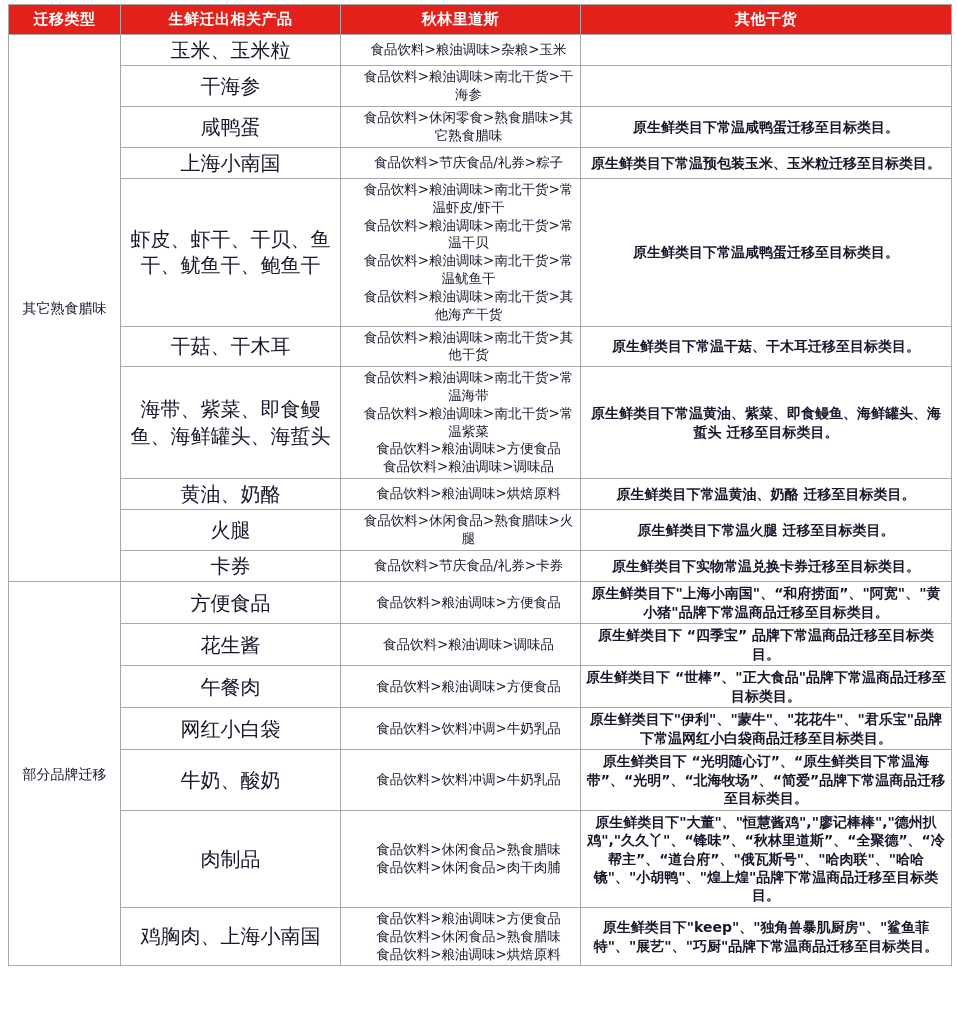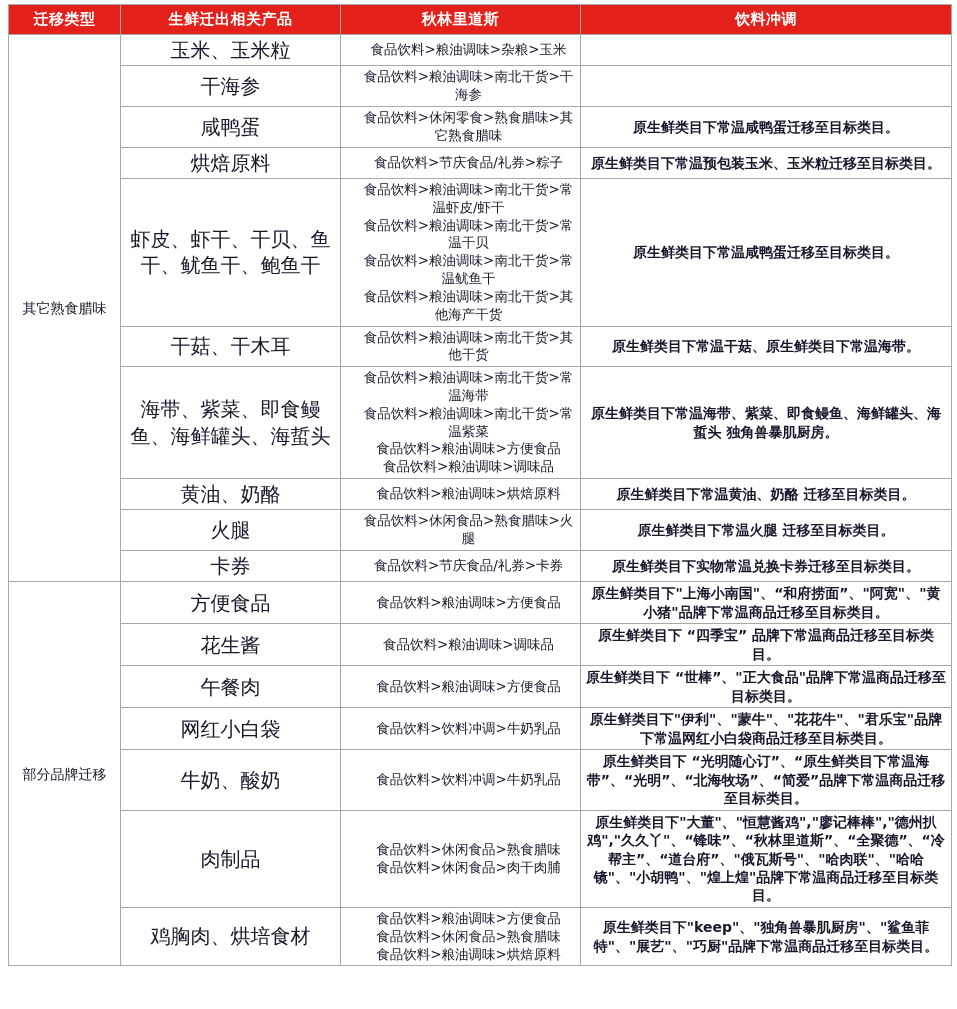--- a/index.html
+++ b/index.html
@@ -91,21 +91,21 @@
       <col class="c1">
         <col class="c2">
         <col class="c3">
         <col class="c4">
     </colgroup>
     <thead>
       <tr>
         <th>迁移类型</th>
         <th>生鲜迁出相关产品</th>
         <th>秋林里道斯</th>
-        <th>饮料冲调</th>
+        <th>其他干货</th>
       </tr>
     </thead>
     <tbody id="table-body">
         <tr>
           <td class="cat-cell" rowspan="10">其它熟食腊味</td>
           <td class="product-cell">玉米、玉米粒</td>
           <td class="path-cell">
             <span class="path-line">食品饮料&gt;粮油调味&gt;杂粮&gt;玉米</span>
           </td>
           <td class="note-cell empty"></td>
@@ -118,52 +118,52 @@
           <td class="note-cell empty"></td>
         </tr>
         <tr>
           <td class="product-cell">咸鸭蛋</td>
           <td class="path-cell">
             <span class="path-line">食品饮料&gt;休闲零食&gt;熟食腊味&gt;其它熟食腊味</span>
           </td>
           <td class="note-cell">原生鲜类目下常温咸鸭蛋迁移至目标类目。</td>
         </tr>
         <tr>
-          <td class="product-cell">烘焙原料</td>
+          <td class="product-cell">上海小南国</td>
           <td class="path-cell">
             <span class="path-line">食品饮料&gt;节庆食品/礼券&gt;粽子</span>
           </td>
           <td class="note-cell">原生鲜类目下常温预包装玉米、玉米粒迁移至目标类目。</td>
         </tr>
         <tr>
           <td class="product-cell">虾皮、虾干、干贝、鱼干、鱿鱼干、鲍鱼干</td>
           <td class="path-cell">
             <span class="path-line">食品饮料&gt;粮油调味&gt;南北干货&gt;常温虾皮/虾干</span>
             <span class="path-line">食品饮料&gt;粮油调味&gt;南北干货&gt;常温干贝</span>
             <span class="path-line">食品饮料&gt;粮油调味&gt;南北干货&gt;常温鱿鱼干</span>
             <span class="path-line">食品饮料&gt;粮油调味&gt;南北干货&gt;其他海产干货</span>
           </td>
           <td class="note-cell">原生鲜类目下常温咸鸭蛋迁移至目标类目。</td>
         </tr>
         <tr>
           <td class="product-cell">干菇、干木耳</td>
           <td class="path-cell">
             <span class="path-line">食品饮料&gt;粮油调味&gt;南北干货&gt;其他干货</span>
           </td>
-          <td class="note-cell">原生鲜类目下常温干菇、原生鲜类目下常温海带。</td>
+          <td class="note-cell">原生鲜类目下常温干菇、干木耳迁移至目标类目。</td>
         </tr>
         <tr>
           <td class="product-cell">海带、紫菜、即食鳗鱼、海鲜罐头、海蜇头</td>
           <td class="path-cell">
             <span class="path-line">食品饮料&gt;粮油调味&gt;南北干货&gt;常温海带</span>
             <span class="path-line">食品饮料&gt;粮油调味&gt;南北干货&gt;常温紫菜</span>
             <span class="path-line">食品饮料&gt;粮油调味&gt;方便食品</span>
             <span class="path-line">食品饮料&gt;粮油调味&gt;调味品</span>
           </td>
-          <td class="note-cell">原生鲜类目下常温海带、紫菜、即食鳗鱼、海鲜罐头、海蜇头 独角兽暴肌厨房。</td>
+          <td class="note-cell">原生鲜类目下常温黄油、紫菜、即食鳗鱼、海鲜罐头、海蜇头 迁移至目标类目。</td>
         </tr>
         <tr>
           <td class="product-cell">黄油、奶酪</td>
           <td class="path-cell">
             <span class="path-line">食品饮料&gt;粮油调味&gt;烘焙原料</span>
           </td>
           <td class="note-cell">原生鲜类目下常温黄油、奶酪 迁移至目标类目。</td>
         </tr>
         <tr>
           <td class="product-cell">火腿</td>
@@ -217,21 +217,21 @@
         </tr>
         <tr>
           <td class="product-cell">肉制品</td>
           <td class="path-cell">
             <span class="path-line">食品饮料&gt;休闲食品&gt;熟食腊味</span>
             <span class="path-line">食品饮料&gt;休闲食品&gt;肉干肉脯</span>
           </td>
           <td class="note-cell">原生鲜类目下"大董"、"恒慧酱鸡","廖记棒棒","德州扒鸡","久久丫"、“锋味”、“秋林里道斯”、“全聚德”、“冷帮主”、“道台府”、"俄瓦斯号"、"哈肉联"、"哈哈镜"、"小胡鸭"、"煌上煌"品牌下常温商品迁移至目标类目。</td>
         </tr>
         <tr>
-          <td class="product-cell">鸡胸肉、烘培食材</td>
+          <td class="product-cell">鸡胸肉、上海小南国</td>
           <td class="path-cell">
             <span class="path-line">食品饮料&gt;粮油调味&gt;方便食品</span>
             <span class="path-line">食品饮料&gt;休闲食品&gt;熟食腊味</span>
             <span class="path-line">食品饮料&gt;粮油调味&gt;烘焙原料</span>
           </td>
           <td class="note-cell">原生鲜类目下"keep"、"独角兽暴肌厨房"、"鲨鱼菲特"、"展艺"、"巧厨"品牌下常温商品迁移至目标类目。</td>
         </tr>
       </tbody>
   </table>
 </div>

